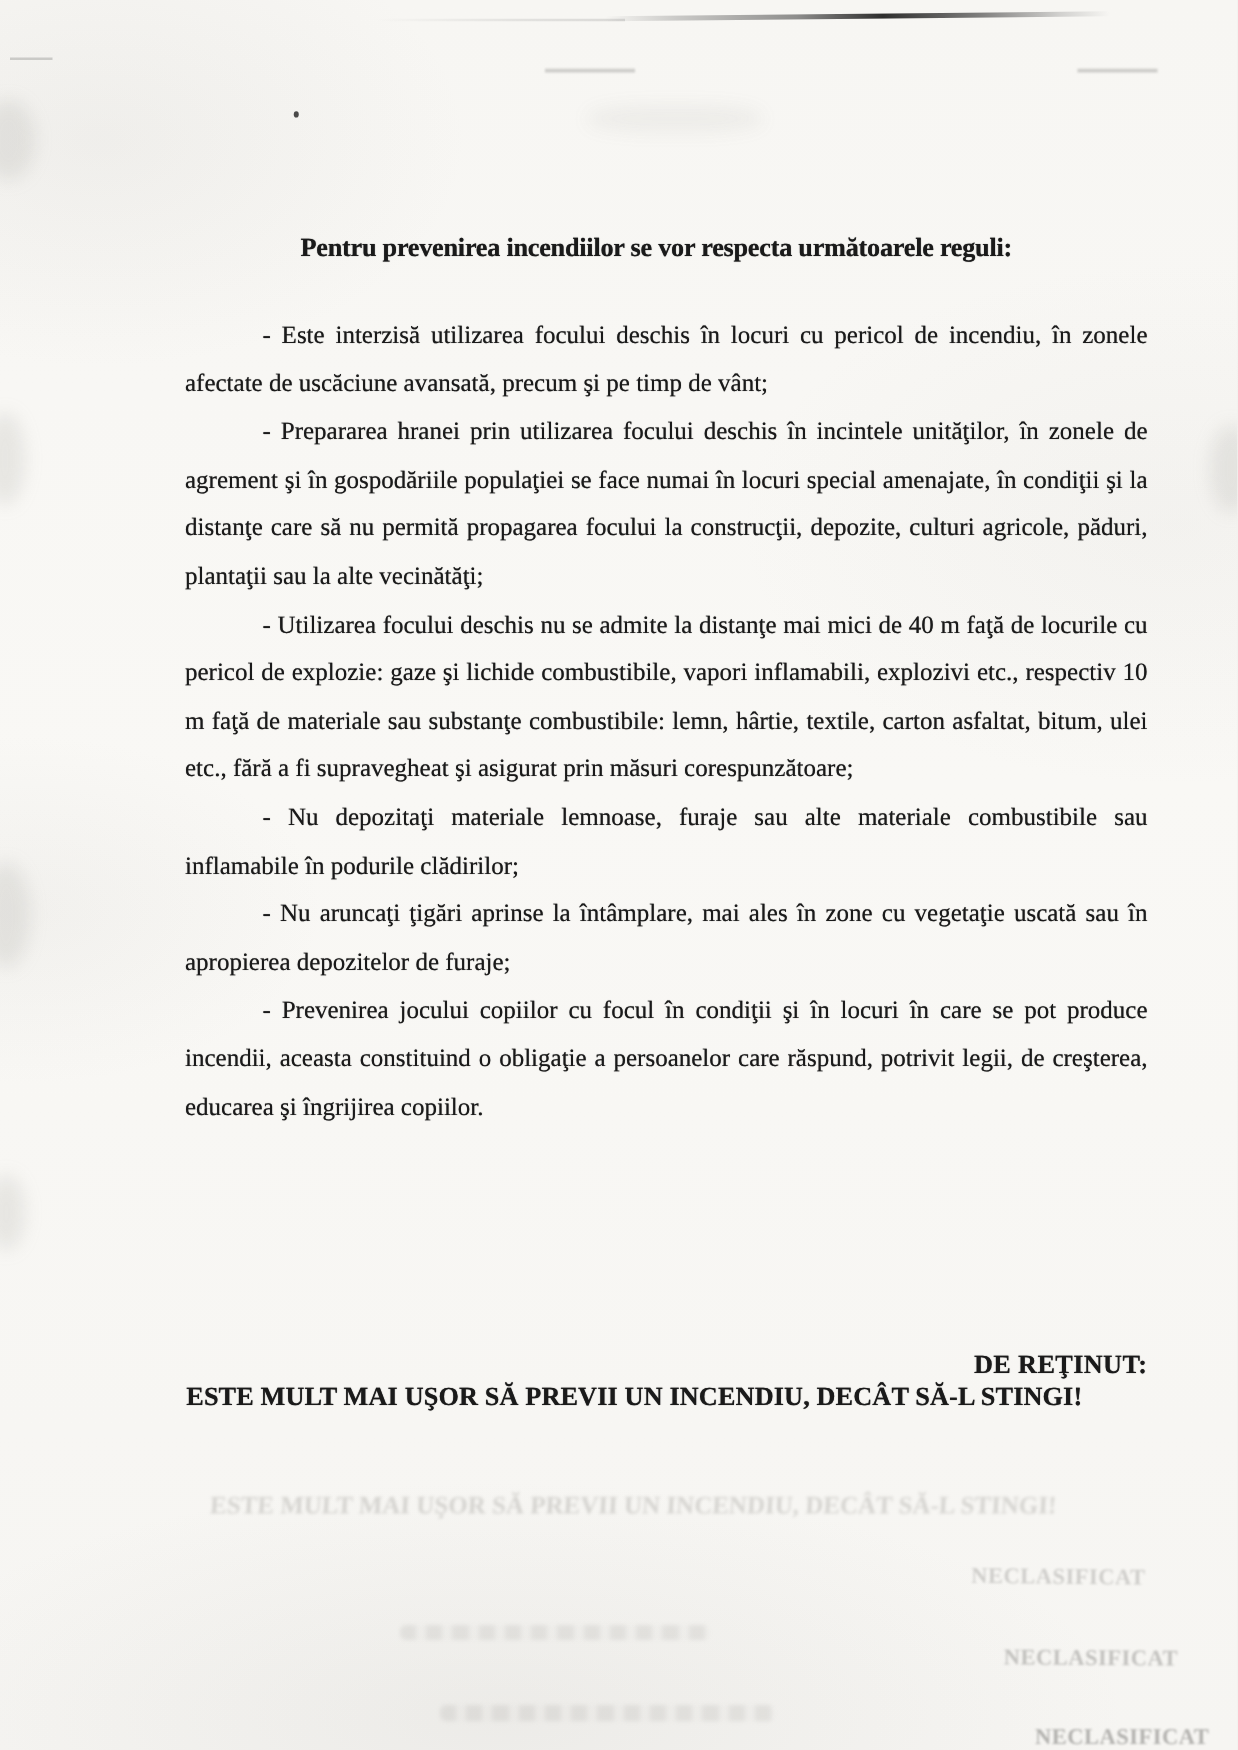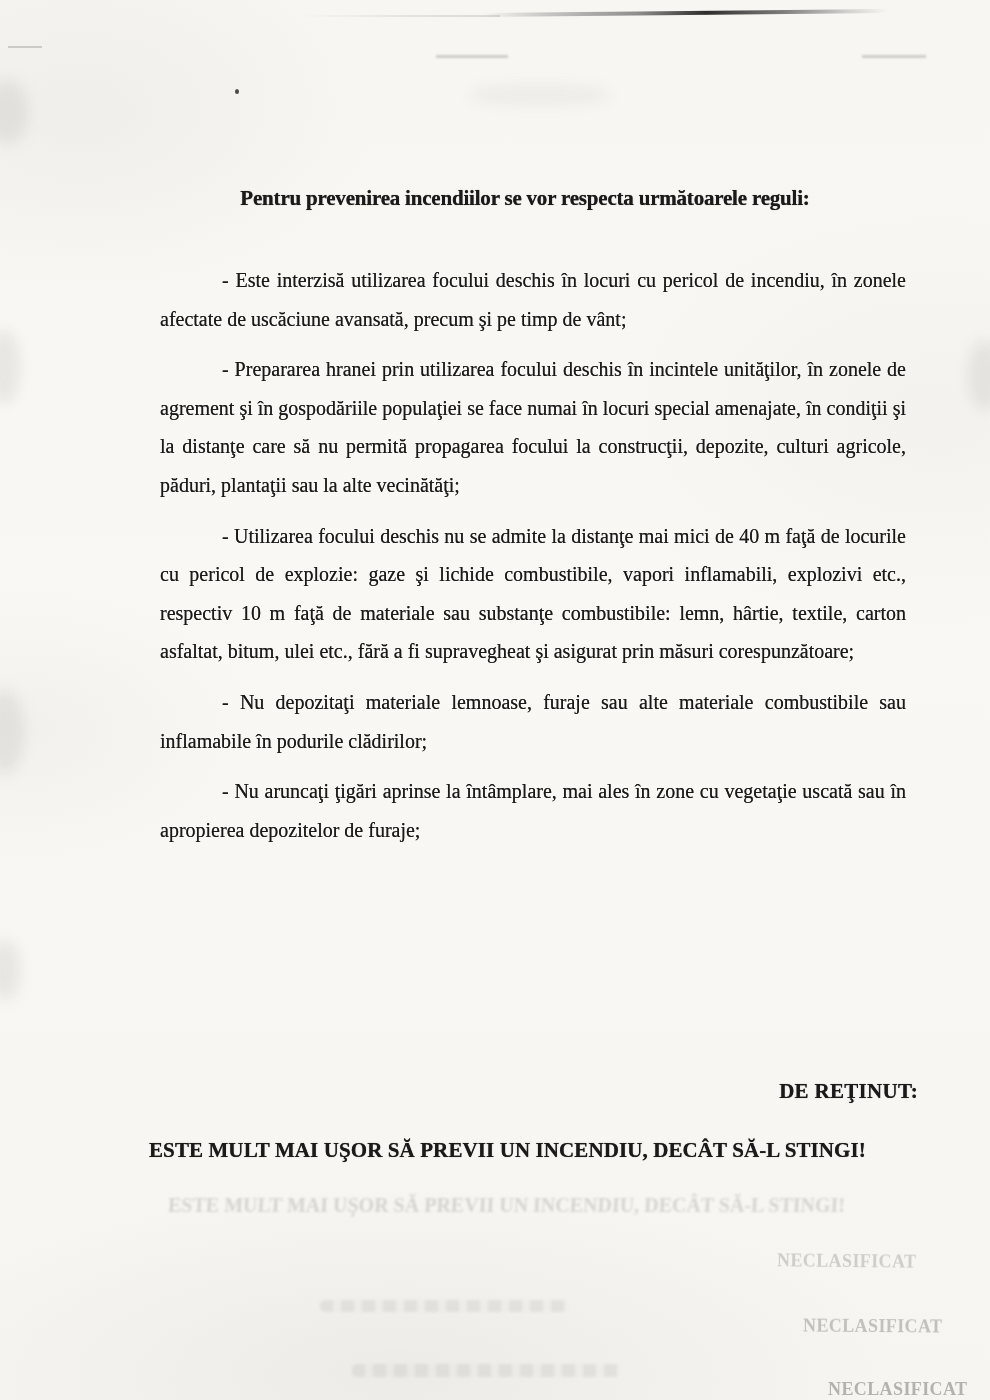--- a/index.html
+++ b/index.html
@@ -29,31 +29,31 @@
     text-decoration-thickness: 2px;
     text-underline-offset: 5px;
     text-shadow: 0 0 0.7px rgba(10,10,10,0.8);
   }
   .rules {
     position: absolute; top: 249px; left: 148px; width: 770px;
     font-size: 20px; line-height: 38.6px;
     text-align: justify;
   }
   .rule {
-    margin: 12px; text-indent: 62px;
+    margin: 0; text-indent: 62px;
     text-shadow: 0 0 0.6px rgba(15,15,15,0.72);
   }
   .reminder-heading {
     position: absolute; top: 1079px; left: 148px; width: 770px;
     margin: 0; text-align: right;
     font-size: 21px; font-weight: bold; letter-spacing: 0.3px;
     text-shadow: 0 0 0.7px rgba(10,10,10,0.8);
   }
   .reminder-slogan {
-    position: absolute; top: 1138px; left: 149px;
+    position: absolute; top: 1105px; left: 149px;
     margin: 0; white-space: nowrap;
     font-size: 21px; font-weight: bold; letter-spacing: 0.1px;
     text-shadow: 0 0 0.7px rgba(10,10,10,0.8);
   }
   
   .ghost-slogan {
     position: absolute; top: 1194px; left: 168px;
     margin: 0; white-space: nowrap;
     font-size: 20px; font-weight: bold;
     color: #96948f; opacity: 0.34;
@@ -127,20 +127,21 @@
   <div class="blotch blotch-6"></div>
 
   <h1 class="doc-title">Pentru prevenirea incendiilor se vor respecta următoarele reguli:</h1>
 
   <div class="rules">
     <p class="rule">- Este interzisă utilizarea focului deschis în locuri cu pericol de incendiu, în zonele afectate de uscăciune avansată, precum şi pe timp de vânt;</p>
     <p class="rule">- Prepararea hranei prin utilizarea focului deschis în incintele unităţilor, în zonele de agrement şi în gospodăriile populaţiei se face numai în locuri special amenajate, în condiţii şi la distanţe care să nu permită propagarea focului la construcţii, depozite, culturi agricole, păduri, plantaţii sau la alte vecinătăţi;</p>
     <p class="rule">- Utilizarea focului deschis nu se admite la distanţe mai mici de 40 m faţă de locurile cu pericol de explozie: gaze şi lichide combustibile, vapori inflamabili, explozivi etc., respectiv 10 m faţă de materiale sau substanţe combustibile: lemn, hârtie, textile, carton asfaltat, bitum, ulei etc., fără a fi supravegheat şi asigurat prin măsuri corespunzătoare;</p>
     <p class="rule">- Nu depozitaţi materiale lemnoase, furaje sau alte materiale combustibile sau inflamabile în podurile clădirilor;</p>
     <p class="rule">- Nu aruncaţi ţigări aprinse la întâmplare, mai ales în zone cu vegetaţie uscată sau în apropierea depozitelor de furaje;</p>
+    <p class="rule">- Prevenirea jocului copiilor cu focul în condiţii şi în locuri în care se pot produce incendii, aceasta constituind o obligaţie a persoanelor care răspund, potrivit legii, de creşterea, educarea şi îngrijirea copiilor.</p>
   </div>
 
   <p class="reminder-heading">DE REŢINUT:</p>
 
   <p class="reminder-slogan">ESTE MULT MAI UŞOR SĂ PREVII UN INCENDIU, DECÂT SĂ-L STINGI!</p>
 
   <p class="ghost-slogan">ESTE MULT MAI UŞOR SĂ PREVII UN INCENDIU, DECÂT SĂ-L STINGI!</p>
 
   <div class="ghost-strip ghost-strip-1"></div>
   <div class="ghost-strip ghost-strip-2"></div>

